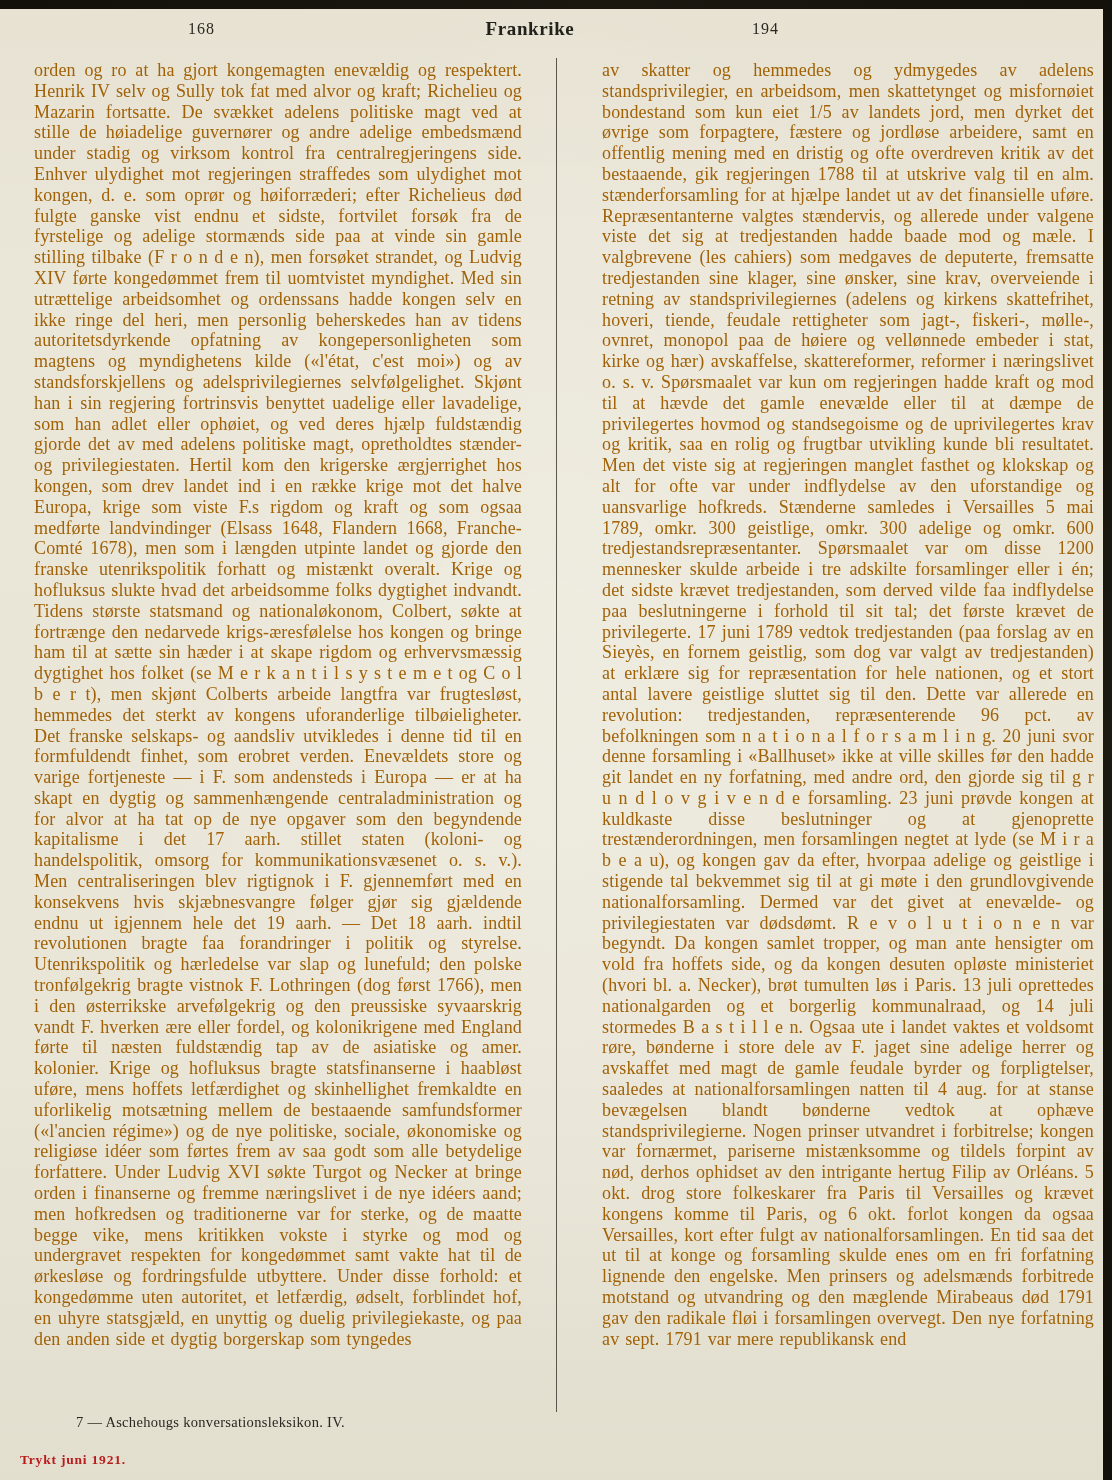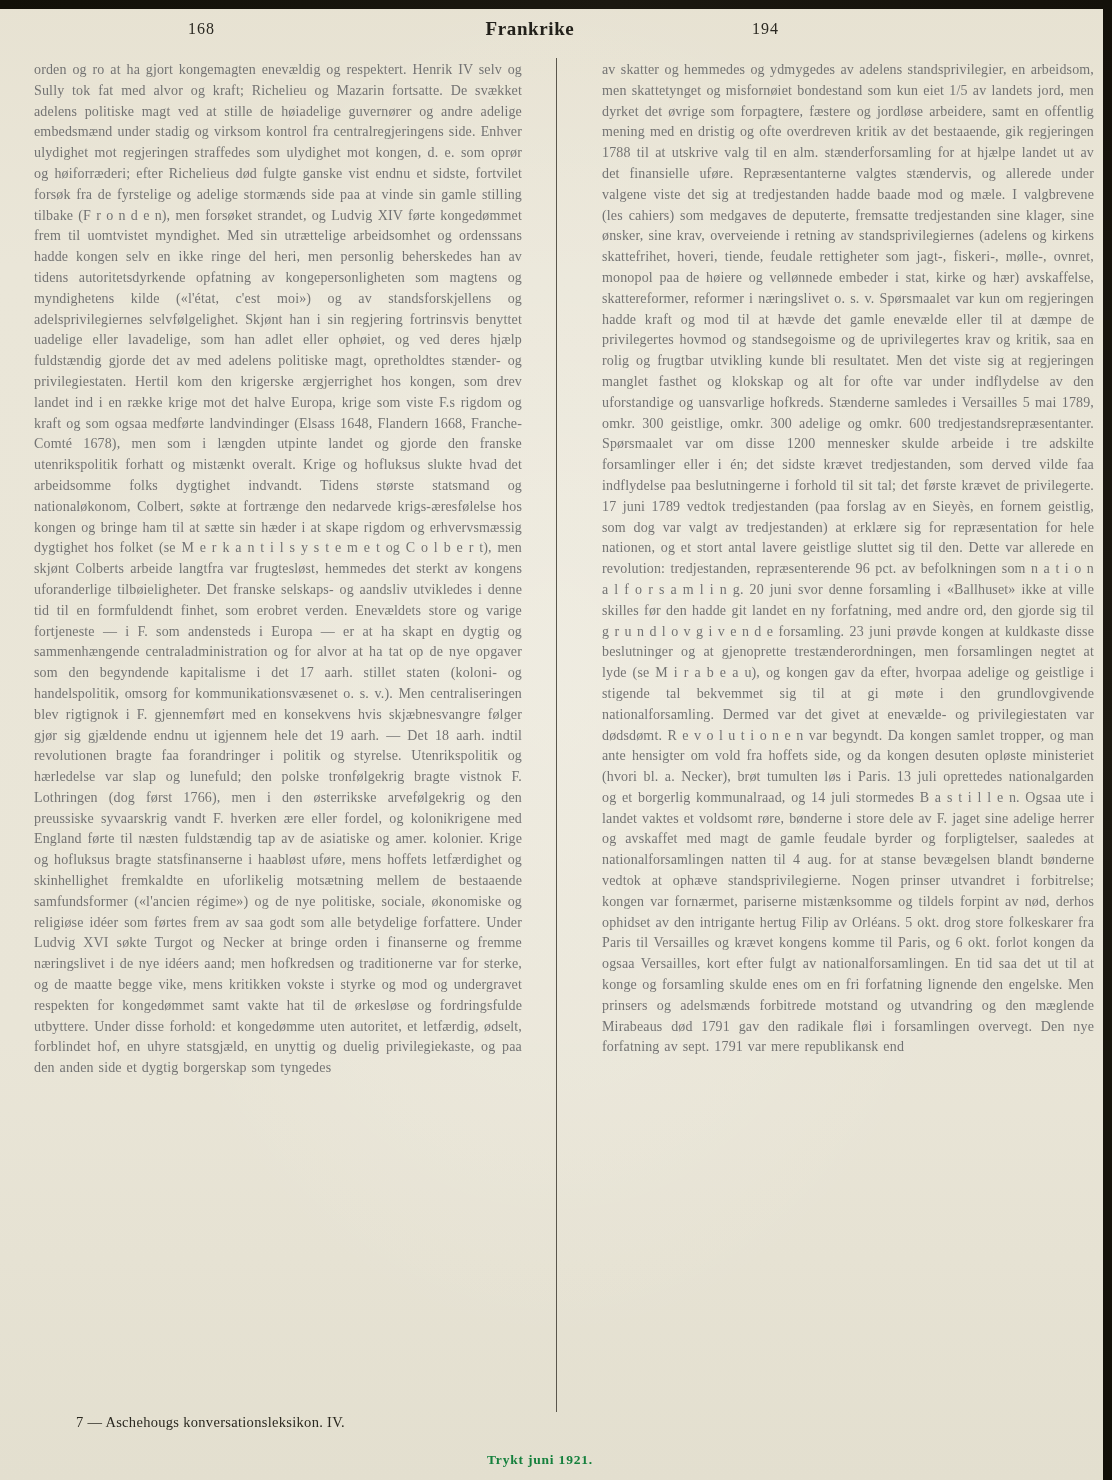--- a/index.html
+++ b/index.html
@@ -62,25 +62,25 @@
     font-weight: bold;
     letter-spacing: 0.6px;
     color: #23211b;
   }
   .column {
     position: absolute;
     top: 60px;
     height: 1352px;
     overflow: hidden;
     text-align: justify;
-    font-size: 14px;
+    font-size: 18px;
     line-height: 20.8px;
     letter-spacing: 0.15px;
     word-spacing: 1.2px;
-    color: #737373;
+    color: #a16207;
   }
   .column.left  { left: 34px;  width: 488px; }
   .column.right { left: 602px; width: 492px; }
   .column-divider {
     position: absolute;
     top: 58px;
     left: 556px;
     width: 1px;
     height: 1354px;
     background: #5a564c;
@@ -92,25 +92,26 @@
     font-size: 14.5px;
     letter-spacing: 0.3px;
     color: #2a2820;
     text-align: center;
   }
   .imprint {
     position: absolute;
     top: 1452px;
     left: 0;
     width: 1080px;
-    text-align: center;
+    text-align: left;
     font-size: 13.5px;
     font-weight: bold;
     letter-spacing: 0.8px;
-    color: #15803d;
+    color: #b91c1c;
+    padding-left: 20px;
   }
 </style>
 </head>
 <body>
 
 <div class="paper"></div>
 
 <div class="scan-edge-top"></div>
 <div class="scan-edge-right"></div>
 

